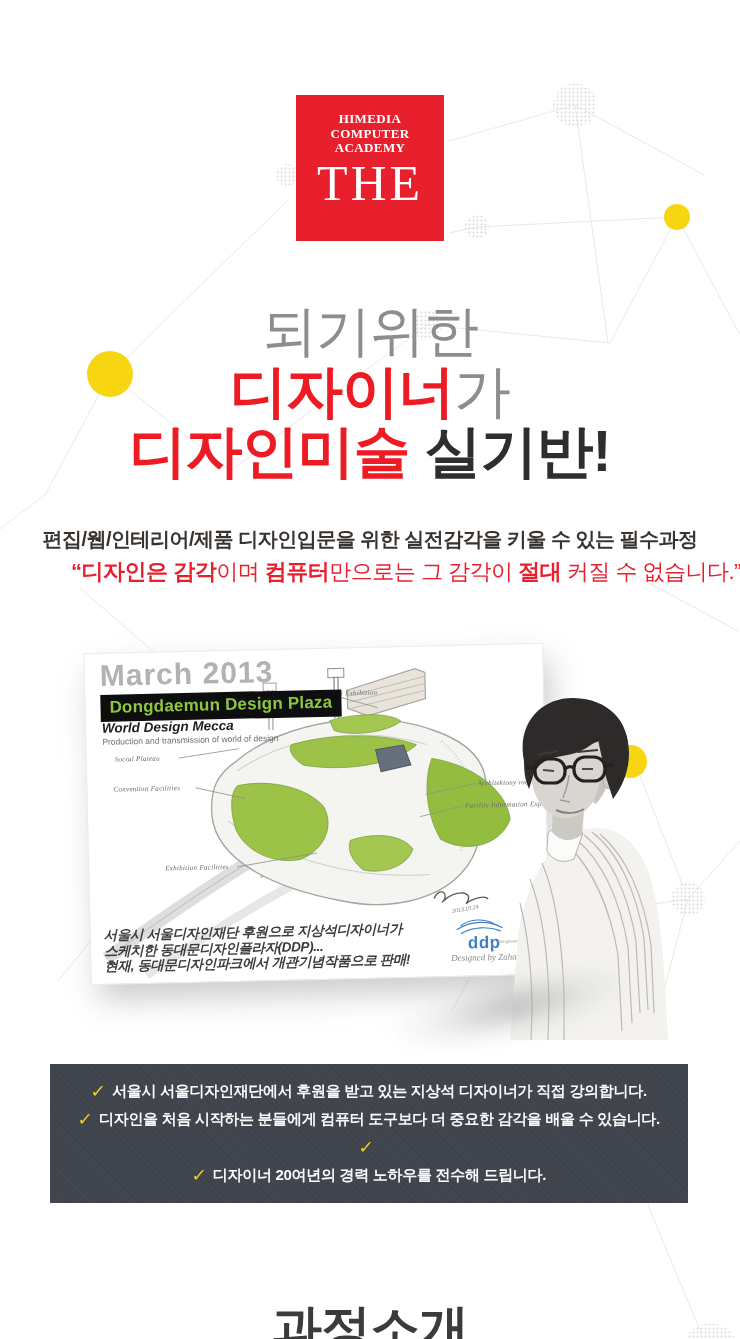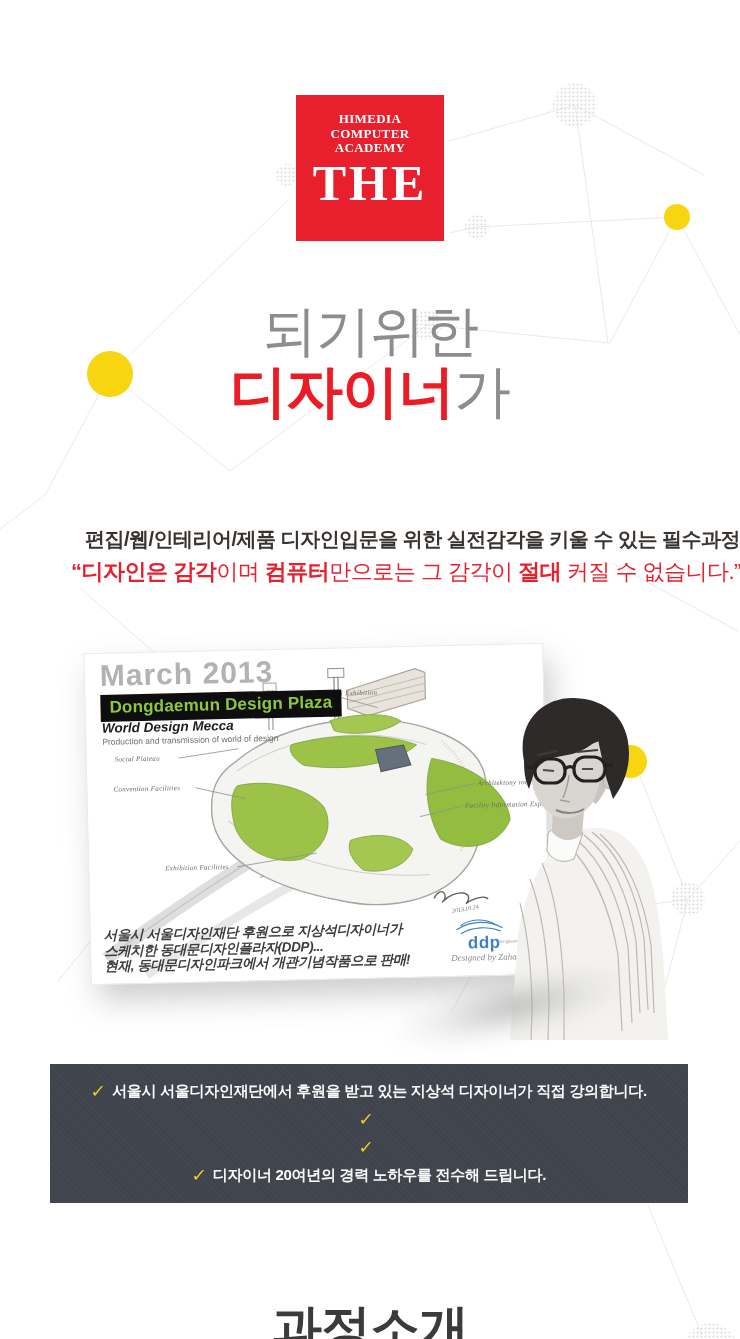--- a/index.html
+++ b/index.html
@@ -6,34 +6,34 @@
   .page{position:relative;width:740px;height:1339px;background:#ffffff;overflow:hidden;
         font-family:"Liberation Sans","DejaVu Sans",sans-serif;margin-top:43px;}
   svg{display:block;}
   .bg{position:absolute;left:0;top:0;z-index:0;}
 
   
   .logo{position:absolute;left:296px;top:52px;width:148px;height:146px;background:#e8202e;
         color:#fff;text-align:center;z-index:3;
         font-family:"Liberation Serif","DejaVu Serif",serif;}
   .logo-academy{padding-top:17px;font-size:13px;font-weight:700;line-height:14.5px;letter-spacing:.4px;}
-  .logo-the{font-size:50px;font-weight:700;line-height:48px;margin-top:3px;letter-spacing:3px;}
+  .logo-the{font-size:50px;font-weight:400;line-height:48px;margin-top:3px;letter-spacing:3px;}
   .logo-design{font-size:25px;font-weight:700;letter-spacing:2.5px;margin-top:1px;}
 
   
   .headline{position:absolute;left:0;top:258px;width:740px;margin:0;text-align:center;z-index:3;}
   .hl{line-height:60px;letter-spacing:-1px;}
   .hl1,.hl3{font-size:57px;font-weight:800;}
   .hl2{font-size:55px;}
   .t-red{color:#ed1c24;font-weight:800;}
   .t-gray{color:#8d8d8d;font-weight:400;}
   .t-dark{color:#2e2e2e;font-weight:800;}
 
   
-  .intro{position:absolute;left:0;top:483px;width:740px;margin:0;text-align:right;z-index:3;
+  .intro{position:absolute;left:0;top:483px;width:740px;margin:0;text-align:center;z-index:3;
          font-size:20px;font-weight:700;color:#39332f;letter-spacing:-.5px;}
   .quote{position:absolute;left:0;top:514px;width:740px;margin:0;text-align:center;z-index:3;
          font-size:22px;color:#e8202e;font-weight:400;letter-spacing:-.5px;padding-left:36px;}
   .qb{font-weight:800;}
 
   
   .hero{position:absolute;left:0;top:598px;width:740px;height:402px;z-index:2;}
   .card{position:absolute;left:88px;top:8px;width:458px;height:330px;background:#ffffff;
         transform:rotate(-1.3deg);transform-origin:50% 50%;
         box-shadow:7px 16px 30px rgba(110,110,110,.35);outline:1px solid #ececec;}
@@ -119,20 +119,23 @@
       <div>ACADEMY</div>
     </div>
     <div class="logo-the">THE</div>
   </div>
 
   <h1 class="headline">
     <div class="hl hl2 t-gray">되기위한</div>
     <div class="hl hl1">
       <span class="t-red">디자이너</span><span class="t-gray">가</span>
     </div>
+    <div class="hl hl3">
+      <span class="t-red">디자인미술</span><span class="t-dark"> 실기반!</span>
+    </div>
   </h1>
 
   <p class="intro">편집/웹/인테리어/제품 디자인입문을 위한 실전감각을 키울 수 있는 필수과정</p>
   <p class="quote"><span class="qb">“디자인은 감각</span><span>이며 </span><span class="qb">컴퓨터</span><span>만으로는 그 감각이 </span><span class="qb">절대</span><span> 커질 수 없습니다.”</span></p>
 
   <section class="hero">
 
     <div class="card">
       <svg class="sketch" width="458" height="330" viewBox="0 0 458 330">
 
@@ -283,20 +286,21 @@
     <div class="arm-blur"></div>
   </section>
 
   <section class="features">
     <div class="feat-row">
       <span class="check">✓</span>
       <span class="feat-text">서울시 서울디자인재단에서 후원을 받고 있는 지상석 디자이너가 직접 강의합니다.</span>
     </div>
     <div class="feat-row">
       <span class="check">✓</span>
+      <span class="feat-text">디자인을 처음 시작하는 분들에게 컴퓨터 도구보다 더 중요한 감각을 배울 수 있습니다.</span>
     </div>
     <div class="feat-row">
       <span class="check">✓</span>
     </div>
     <div class="feat-row">
       <span class="check">✓</span>
       <span class="feat-text">디자이너 20여년의 경력 노하우를 전수해 드립니다.</span>
     </div>
   </section>
 

